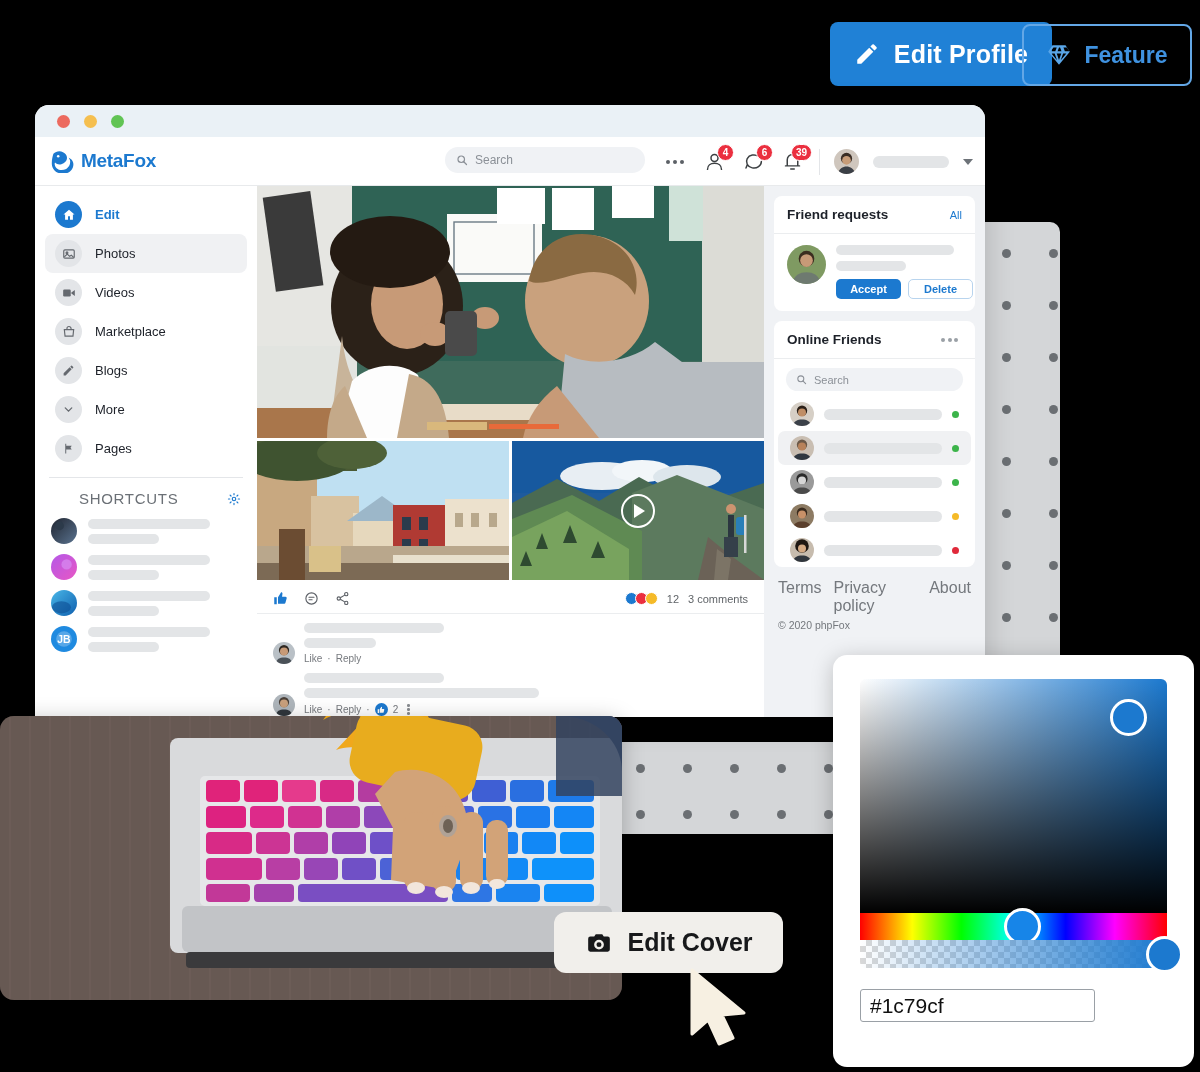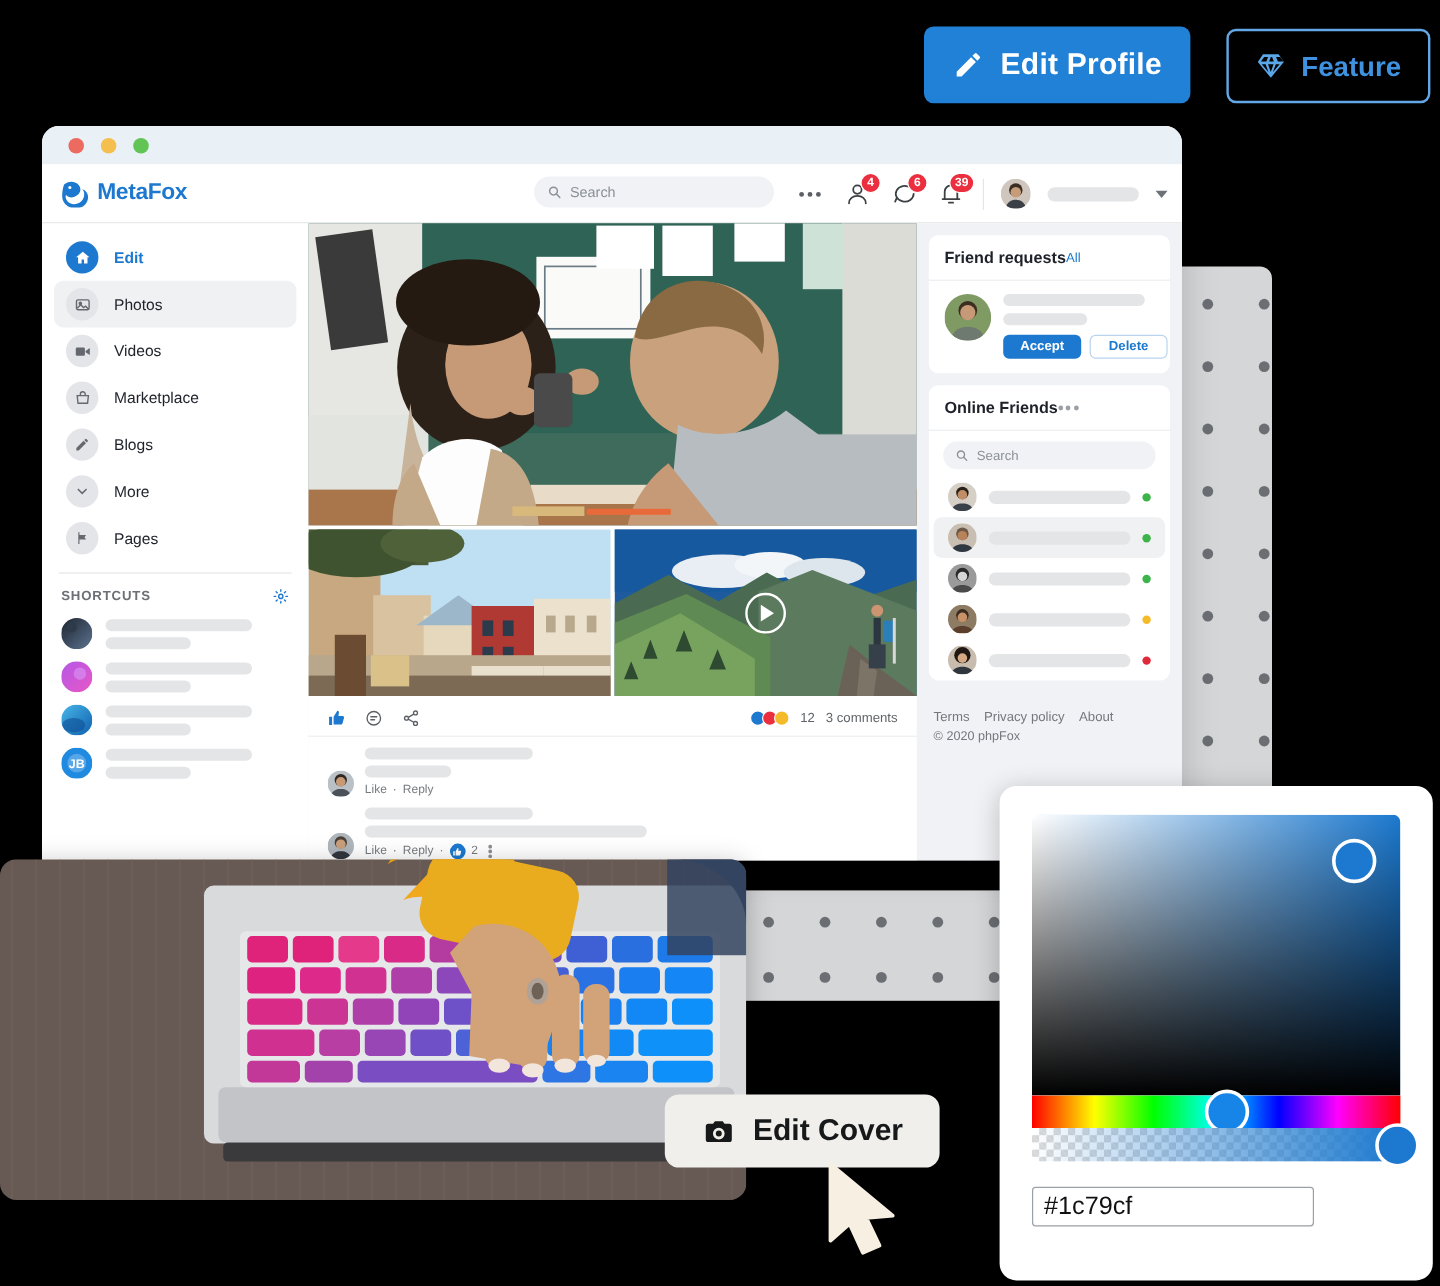--- a/index.html
+++ b/index.html
@@ -6,21 +6,21 @@
   html, body {
     width: 1200px; height: 1072px;
     background: #000;
     font-family: "Liberation Sans", sans-serif;
     overflow: hidden;
   }
   .stage { position: relative; width: 1200px; height: 1072px; }
 
   
   .edit-profile-btn {
-    position: absolute; left: 770px; top: 22px;
+    position: absolute; left: 830px; top: 22px;
     width: 222px; height: 64px;
     background: #2081d6; border-radius: 8px;
     display: flex; align-items: center; justify-content: center; gap: 14px;
     color: #fff; font-size: 25px; font-weight: 700; letter-spacing: .2px;
     cursor: pointer;
   }
   .feature-btn {
     position: absolute; left: 1022px; top: 24px;
     width: 170px; height: 62px;
     background: transparent; border: 2px solid #63a7e6; border-radius: 8px;
@@ -104,21 +104,21 @@
   .nav-ico { width: 27px; height: 27px; border-radius: 50%; background: #e3e5e8;
              display: flex; align-items: center; justify-content: center; color: #65696f; }
   .nav-ico.home { background: #1c79cf; color: #fff; }
   .nav-label { font-size: 13px; color: #1d2129; }
   .nav-label.blue { color: #1c79cf; font-weight: 600; }
   .nav-divider { height: 1px; background: #e4e6e9; margin: 9px 4px 0 4px; }
   .shortcuts-hdr {
     display: flex; align-items: center; justify-content: space-between;
     padding: 12px 6px 6px 6px;
   }
-  .shortcuts-hdr span { font-size: 11px; color: #6b7076; letter-spacing: .7px; font-weight: 700; }
+  .shortcuts-hdr span { font-size: 15px; color: #6b7076; letter-spacing: .7px; font-weight: 400; margin-left: 28px; }
   .sc-item { display: flex; align-items: center; gap: 11px; padding: 5px 6px; }
   .sc-av { width: 26px; height: 26px; border-radius: 50%; flex: 0 0 26px; overflow: hidden; }
   .sc-lines { display: flex; flex-direction: column; gap: 5px; }
   .skel { background: #e3e5e7; border-radius: 6px; height: 10px; }
 
   
   .feed { width: 507px; background: #fff; position: relative; }
   .hero { width: 100%; height: 252px; object-fit: cover; display: block; }
   .grid2 { display: flex; gap: 3px; margin-top: 3px; }
   .grid2 > div { width: 50%; height: 139px; position: relative; overflow: hidden; }
@@ -141,37 +141,37 @@
   .c-av { width: 22px; height: 22px; border-radius: 50%; flex: 0 0 22px; overflow: hidden; }
   .c-body { flex: 1; }
   .c-meta { font-size: 10px; color: #76797e; margin-top: 5px; display: flex; align-items: center; gap: 5px; }
   .c-like-pill { width: 13px; height: 13px; border-radius: 50%; background: #1c79cf; display: inline-flex; align-items: center; justify-content: center; }
   .vdots { display: flex; flex-direction: column; gap: 1.5px; margin-left: 4px; }
   .vdots i { width: 2.5px; height: 2.5px; background: #8a8d92; border-radius: 50%; display: block; }
 
   
   .rsidebar { width: 221px; padding: 10px 10px 0 10px; }
   .card { background: #fff; border-radius: 8px; margin-bottom: 10px; }
-  .card-hdr { display: flex; align-items: center; padding: 11px 13px; }
+  .card-hdr { display: flex; align-items: center; justify-content: space-between; padding: 11px 13px; }
   .card-title { font-size: 13.5px; font-weight: 700; color: #1d2129; }
   .card-all { font-size: 11px; color: #1c79cf; cursor: pointer; }
   .card-sep { height: 1px; background: #ebedef; }
   .fr-row { display: flex; gap: 10px; padding: 11px 13px 12px 13px; }
   .fr-av { width: 39px; height: 39px; border-radius: 50%; flex: 0 0 39px; overflow: hidden; }
   .fr-btns { display: flex; gap: 7px; margin-top: 8px; }
   .btn-accept { background: #1c79cf; color: #fff; border: none; border-radius: 5px; height: 20px; width: 65px; font-size: 11px; font-weight: 700; cursor: pointer; font-family: inherit; }
   .btn-delete { background: #fff; color: #1c79cf; border: 1px solid #b8d4ee; border-radius: 5px; height: 20px; width: 65px; font-size: 11px; font-weight: 700; cursor: pointer; font-family: inherit; }
   .of-search { margin: 0 12px 6px 12px; height: 23px; background: #f0f2f5; border-radius: 12px; display: flex; align-items: center; gap: 7px; padding-left: 10px; }
   .of-search span { font-size: 11px; color: #8b9097; }
   .of-row { display: flex; align-items: center; gap: 10px; padding: 5px 12px; border-radius: 7px; margin: 0 4px; }
   .of-row.hl { background: #f0f1f3; }
   .of-av { width: 24px; height: 24px; border-radius: 50%; flex: 0 0 24px; overflow: hidden; }
   .of-status { width: 7px; height: 7px; border-radius: 50%; flex: 0 0 7px; }
   .footer-links { display: flex; gap: 12px; padding: 2px 4px 0 4px; }
-  .footer-links span { font-size: 11px; color: #74787d; cursor: pointer; margin-top: 13px; }
+  .footer-links span { font-size: 16px; color: #74787d; cursor: pointer; }
   .copyright { font-size: 10.5px; color: #74787d; padding: 4px 4px; }
 
   
   .cover {
     position: absolute; left: 0px; top: 716px;
     width: 622px; height: 284px;
     border-radius: 14px; overflow: hidden;
     box-shadow: 0 4px 22px rgba(0,0,0,.25);
   }
 

